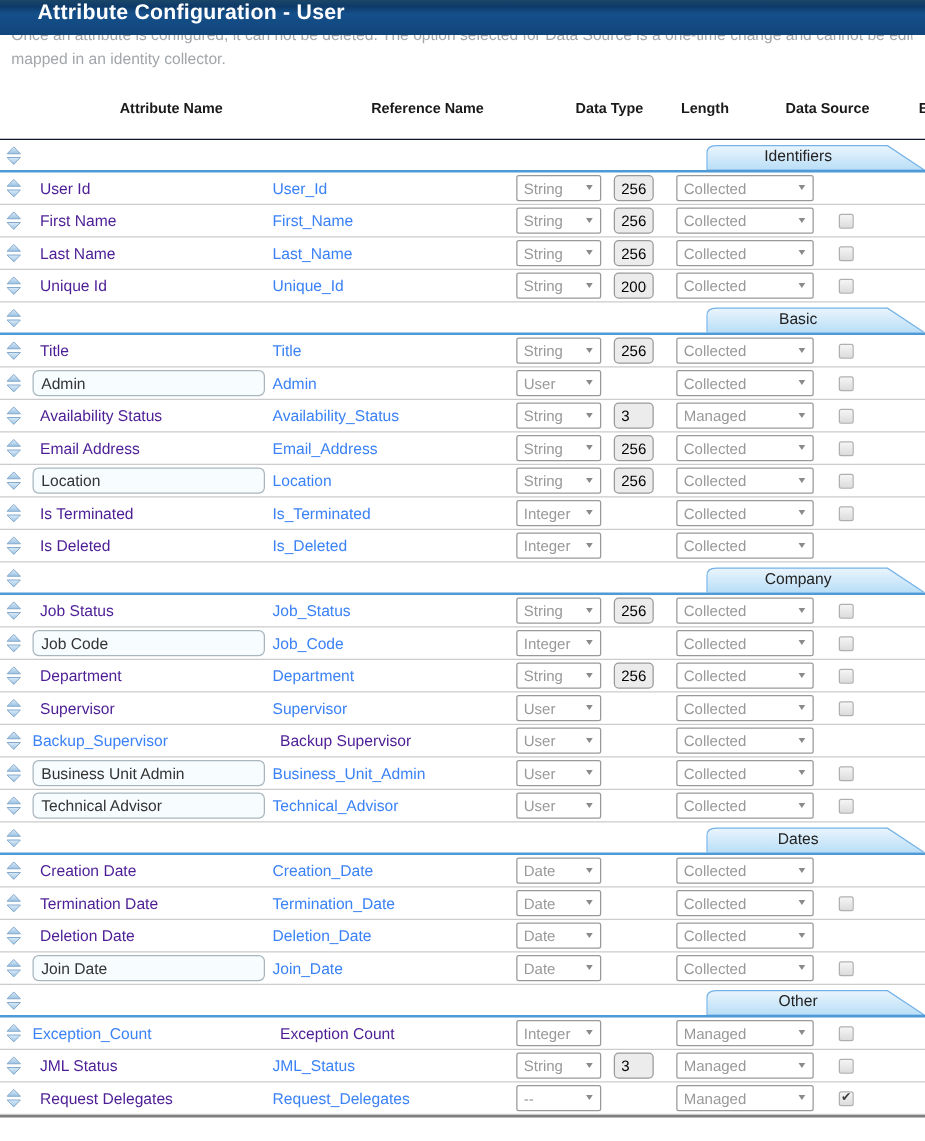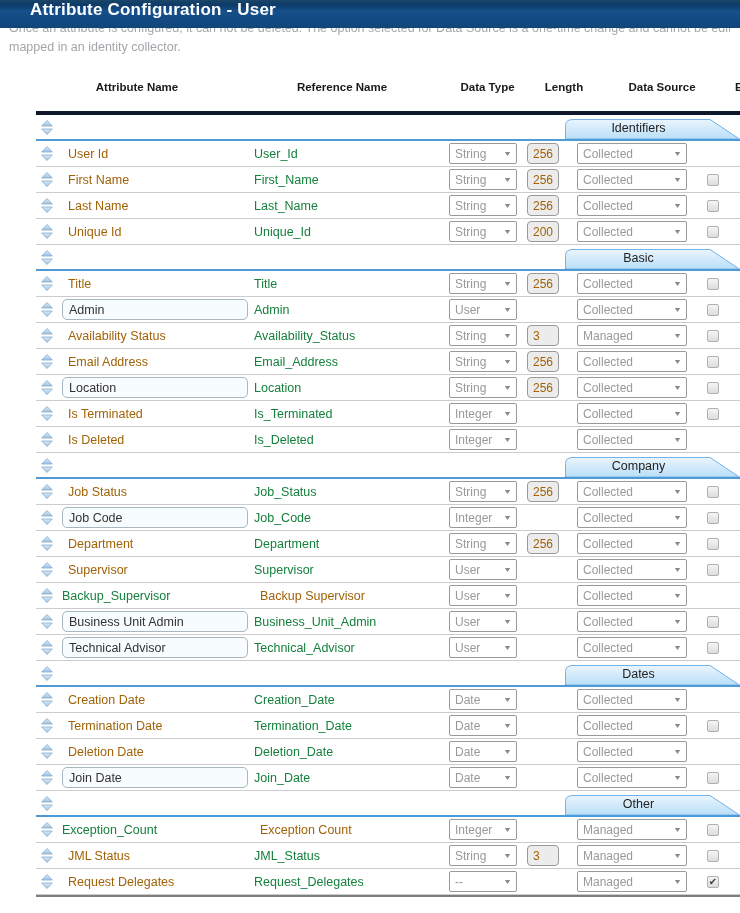--- a/index.html
+++ b/index.html
@@ -19,52 +19,52 @@
   .desc-line { white-space:nowrap; overflow:hidden; }
 
   
   .grid { display:grid; grid-template-columns:22px 192px 196px 77px 50px 120px auto; }
   .col-headers { margin-top:24px; height:30px; align-items:start;gap:13px; }
   .col-h { font-size:11.5px; font-weight:bold; color:#1a1a1a; text-align:center; }
   .col-h.attr { padding-left:12px; }
   .col-h.ref  { padding-left:8px; }
 
   
-  .table { border-top:4px solid #0f172a; border-bottom:2px solid #7e7e7e;margin-left:36px; }
+  .table { border-top:1px solid #0f172a; border-bottom:2px solid #7e7e7e; }
 
   .section-row { position:relative; height:26px; border-bottom:2px solid #4e9ad6; display:flex; align-items:center; }
   .section-tab { position:absolute; right:0; bottom:0; width:175px; height:22px; }
   .section-tab svg { position:absolute; left:0; top:0; }
   .tab-label { position:absolute; left:0; right:28px; top:4px; text-align:center; font-size:12.5px; color:#222; }
 
   .row { height:26px; border-bottom:1px solid #cccccc; align-items:center; }
   .cell { display:flex; align-items:center; height:100%; }
   .icon-cell { padding-left:4px; }
   .drag { display:inline-flex; width:13px; height:16px; align-items:center; justify-content:center; cursor:pointer; }
 
   .attr-cell { padding-left:0; }
-  .attr-text { padding-left:10px; font-size:12.5px; color:#a16207; white-space:nowrap; }
+  .attr-text { padding-left:10px; font-size:12.5px; color:#4c1d95; white-space:nowrap; }
   .name-input {
     margin-left:4px; width:186px; height:21px; border:1px solid #a9b6bd; border-radius:5px;
     background:#f7fcfe; font-family:"Liberation Sans",sans-serif; font-size:12.5px; color:#333; padding:0 6px; outline:none;
   }
-  .ref-cell span { padding-left:4px; font-size:12.5px; color:#15803d; white-space:nowrap; }
+  .ref-cell span { padding-left:4px; font-size:12.5px; color:#3b82f6; white-space:nowrap; }
 
   .select {
     display:inline-flex; align-items:center; justify-content:space-between;
     height:21px; border:1px solid #999; border-radius:2px; background:#fff;
     font-size:12px; color:#999; padding:0 5px; white-space:nowrap;
   }
   .type-select { width:68px; margin-left:3px; }
   .src-select  { width:110px; margin-left:4px;align-items:center; }
   .sel-arrow { font-size:7px; color:#8a8a8a; transform:scaleX(1.3); margin-left:4px; }
 
   .len-input {
     margin-left:4px; width:32px; height:21px; background:#ececec; border:1px solid #999;
-    border-radius:4px; font-family:"Liberation Sans",sans-serif; font-size:12px; color:#a16207; padding:0 5px; outline:none;
+    border-radius:4px; font-family:"Liberation Sans",sans-serif; font-size:12px; color:#000000; padding:0 5px; outline:none;
   }
 
   .edit-cell { padding-left:14px; }
   .checkbox {
     width:12px; height:12px; border:1px solid #b0b0b0; border-radius:2px;
     background:linear-gradient(180deg,#f5f5f5,#dcdcdc);
     display:inline-flex; align-items:center; justify-content:center;
     font-size:10px; line-height:10px; color:#3c3c3c; cursor:pointer;
   }
 </style>

